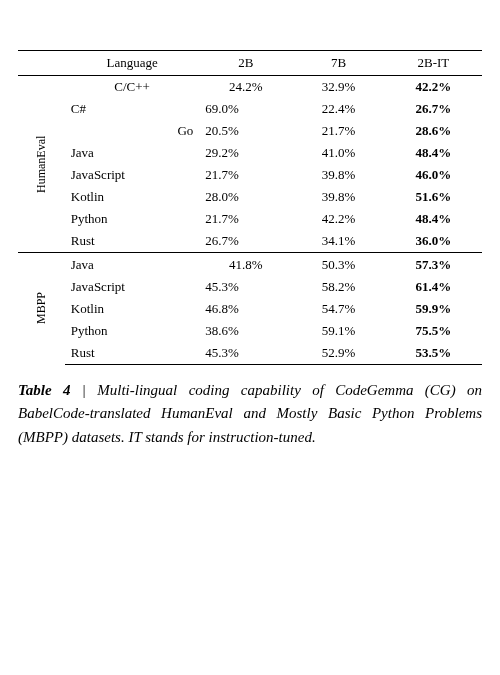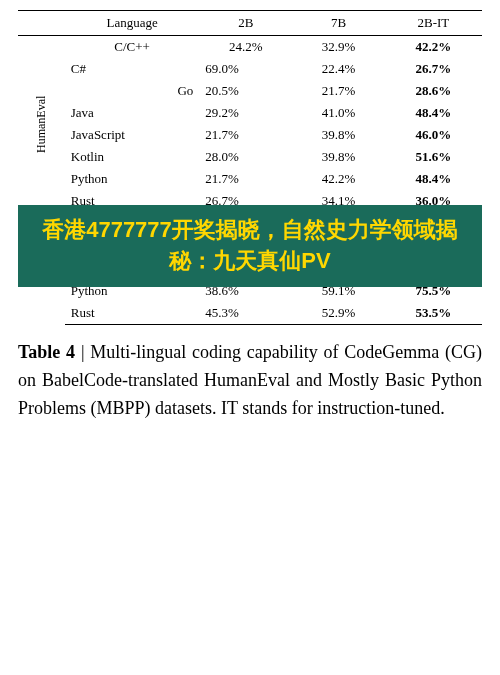--- a/index.html
+++ b/index.html
@@ -14,20 +14,21 @@
 
     .table-wrapper {
       width: 100%;
       position: relative;
     }
 
     table {
       width: 100%;
       border-collapse: collapse;
       font-size: 13px;
+      margin-top: 40px;
     }
 
     thead tr th {
       border-top: 1.5px solid #000;
       border-bottom: 1px solid #000;
       padding: 4px 6px;
       text-align: center;
       font-weight: normal;
     }
 
@@ -69,23 +70,24 @@
       font-weight: bold;
       text-align: center;
       padding: 10px 8px;
       line-height: 1.4;
       z-index: 10;
       pointer-events: none;
     }
 
     .caption {
       margin-top: 14px;
-      font-size: 18px;
+      font-size: 15px;
       line-height: 1.55;
       text-align: justify;
+      font-style: italic;
     }
 
     .caption-bold {
       font-weight: bold;
     }
 
     
     .group-cell {
       writing-mode: vertical-lr;
       transform: rotate(180deg);
@@ -187,18 +189,17 @@
         </tr>
         <tr class="last-row">
           <td style="text-align: left;">Rust</td>
           <td>45.3%</td>
           <td>52.9%</td>
           <td class="bold">53.5%</td>
         </tr>
       </tbody>
   </table>
 
-  <div class="overlay-banner">香港4777777开奖揭晓，自然史力学领域揭秘：九天真仙PV</div>
 </div>
 
 <div class="caption">
   <span class="caption-bold">Table 4</span><span> | Multi-lingual coding capability of CodeGemma (CG) on BabelCode-translated HumanEval and Mostly Basic Python Problems (MBPP) datasets. IT stands for instruction-tuned.</span>
 </div>
 
 </body></html>

